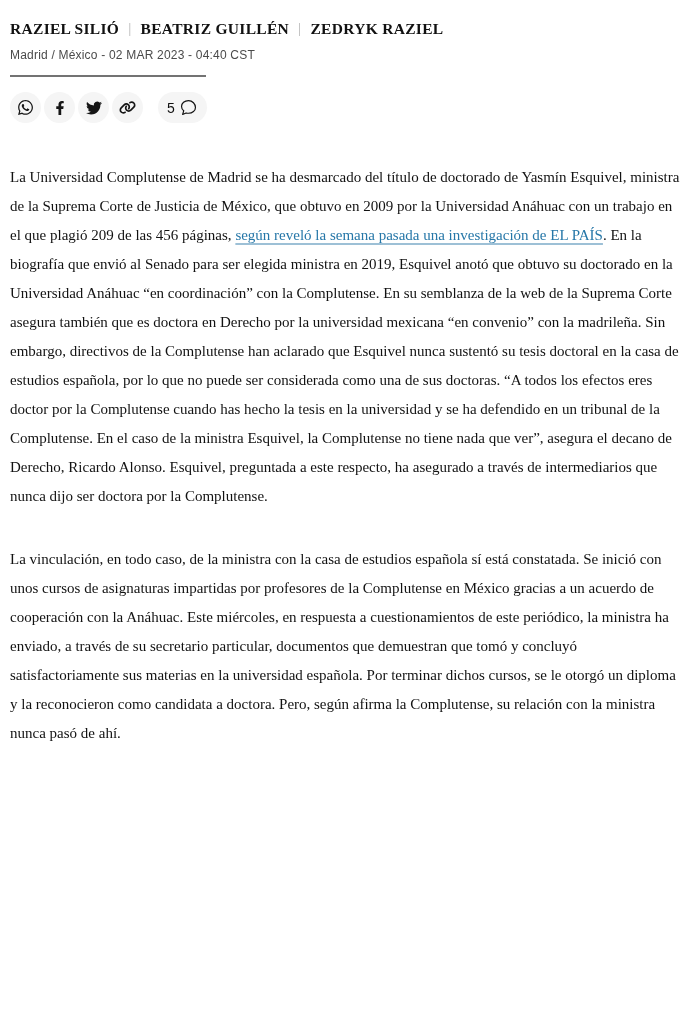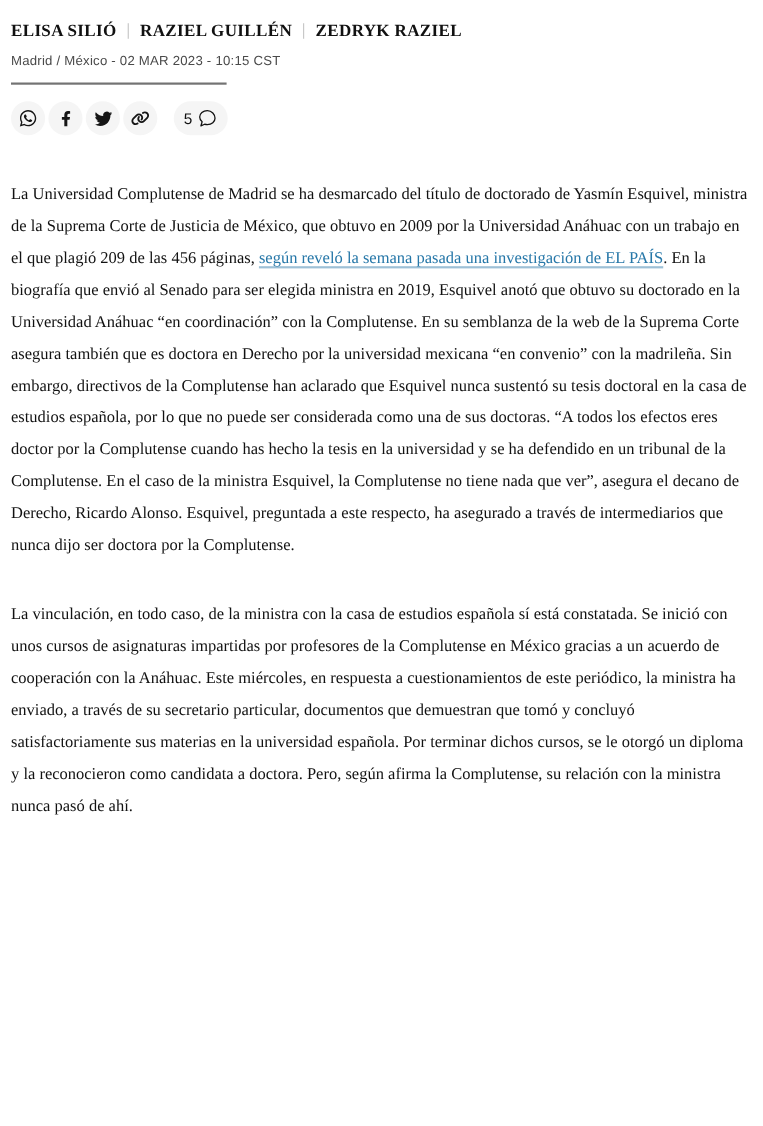--- a/index.html
+++ b/index.html
@@ -55,24 +55,24 @@
     text-underline-offset:3px;
   }
 </style>
 </head>
 <body>
 
 <div class="page">
 
   <header>
     <div class="byline">
-      <a>ELISA SILIÓ</a><span class="sep">|</span><a>RAZIEL GUILLÉN</a><span class="sep">|</span><a>ZEDRYK RAZIEL</a>
+      <a>RAZIEL SILIÓ</a><span class="sep">|</span><a>BEATRIZ GUILLÉN</a><span class="sep">|</span><a>ZEDRYK RAZIEL</a>
     </div>
 
-    <div class="dateline">Madrid / México - 02 MAR 2023 - 10:15 CST</div>
+    <div class="dateline">Madrid / México - 02 MAR 2023 - 04:40 CST</div>
 
     <div class="header-rule"></div>
 
     <div class="share-row">
 
       <button class="share-btn">
         <span style="display:flex">
           <svg viewBox="0 0 448 512" style="width:17px;height:17px;fill:var(--icon)">
               <path d="M380.9 97.1C339 55.1 283.2 32 223.9 32c-122.4 0-222 99.6-222 222 0 39.1 10.2 77.3 29.6 111L0 480l117.7-30.9c32.4 17.7 68.9 27 106.1 27h.1c122.3 0 224.1-99.6 224.1-222 0-59.3-25.2-115-67.1-157zm-157 341.6c-33.2 0-65.7-8.9-94-25.7l-6.7-4-69.8 18.3L72 359.2l-4.4-7c-18.5-29.4-28.2-63.3-28.2-98.2 0-101.7 82.8-184.5 184.6-184.5 49.3 0 95.6 19.2 130.4 54.1 34.8 34.9 56.2 81.2 56.1 130.5 0 101.8-84.9 184.6-186.6 184.6zm101.2-138.2c-5.5-2.8-32.8-16.2-37.9-18-5.1-1.9-8.8-2.8-12.5 2.8-3.7 5.6-14.3 18-17.6 21.8-3.2 3.7-6.5 4.2-12 1.4-32.6-16.3-54-29.1-75.5-66-5.7-9.8 5.7-9.1 16.3-30.3 1.8-3.7.9-6.9-.5-9.7-1.4-2.8-12.5-30.1-17.1-41.2-4.5-10.8-9.1-9.3-12.5-9.5-3.2-.2-6.9-.2-10.6-.2-3.7 0-9.7 1.4-14.8 6.9-5.1 5.6-19.4 19-19.4 46.3 0 27.3 19.9 53.7 22.6 57.4 2.8 3.7 39.1 59.7 94.8 83.8 35.2 15.2 49 16.5 66.6 13.9 10.7-1.6 32.8-13.4 37.4-26.4 4.6-13 4.6-24.1 3.2-26.4-1.3-2.5-5-3.9-10.5-6.6z"></path>
             </svg>

